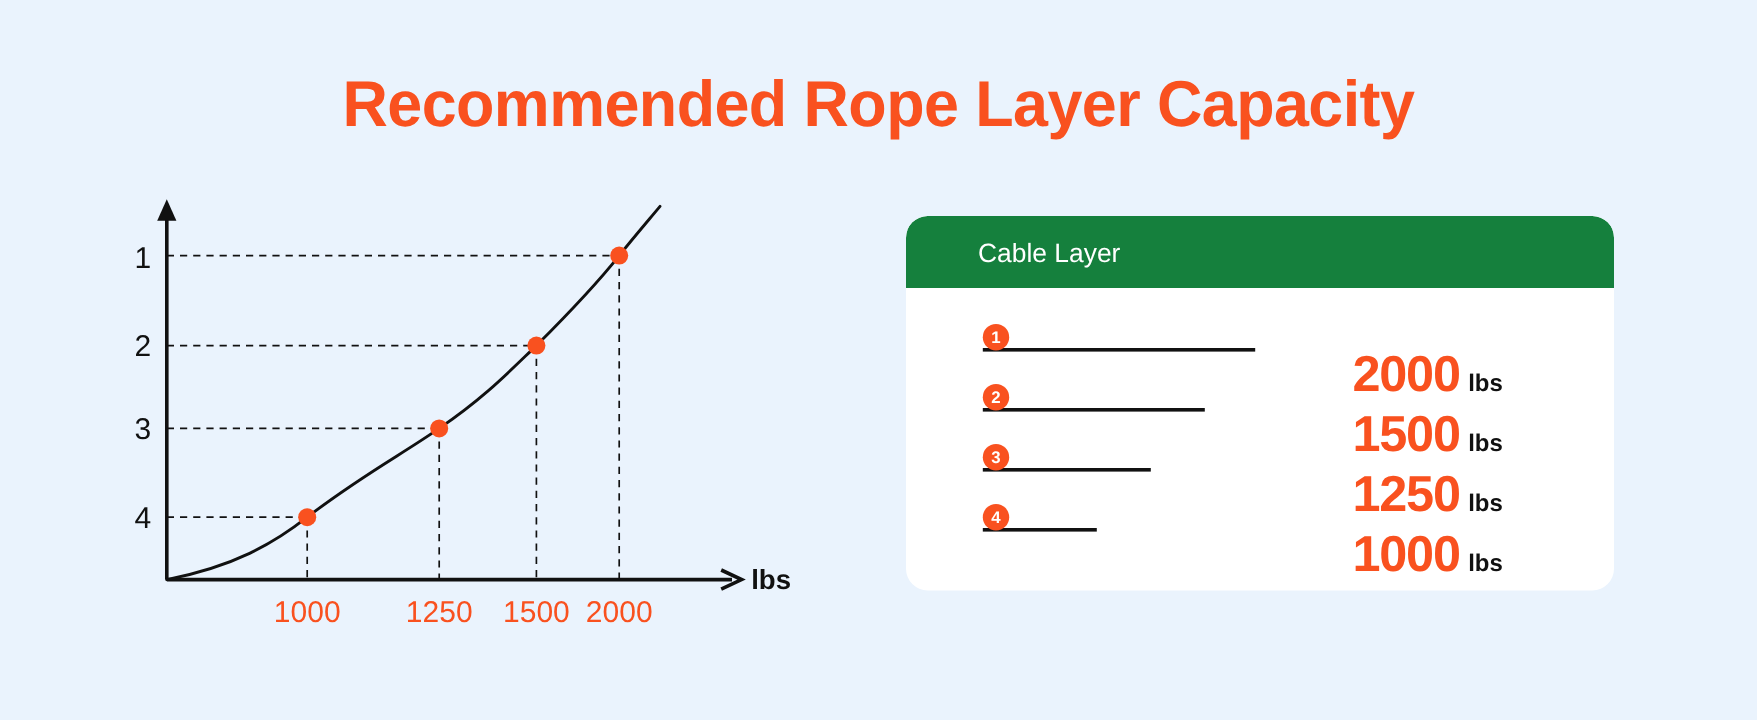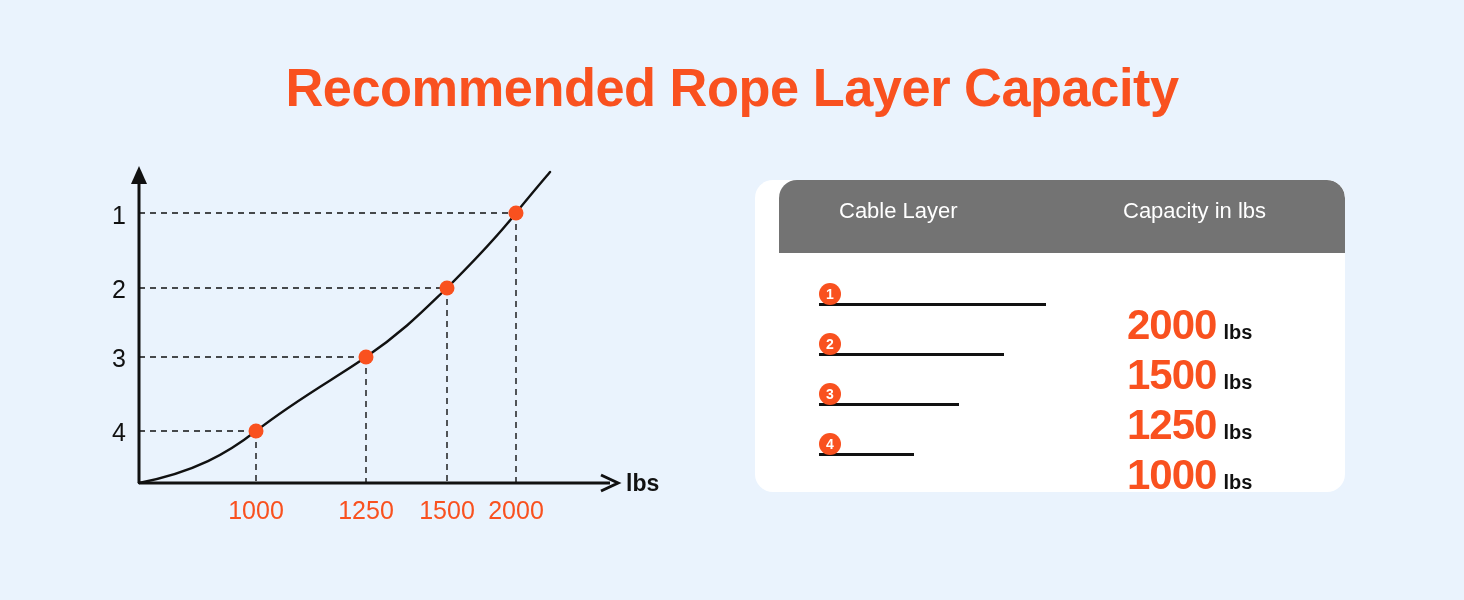--- a/index.html
+++ b/index.html
@@ -86,24 +86,23 @@
     top: 180px;
     width: 590px;
     height: 312px;
     background: #ffffff;
     border-radius: 18px;
     overflow: hidden;
   }
 
   #table-header {
     position: relative;
-    height: 73px;
-    background: #737373;
+    height: 60px;
+    background: #15803d;
     border-radius: 18px 18px 0 0;
-    margin-left: 24px;
   }
 
   #table-header .th {
     position: absolute;
     top: 18px;
     color: #ffffff;
     font-size: 22px;
     font-weight: normal;
     line-height: 26px;
     white-space: nowrap;
@@ -240,21 +239,20 @@
     <div class="axis-x-label" style="left:392px; top:346px;">1500</div>
     <div class="axis-x-label" style="left:461px; top:346px;">2000</div>
 
     <div id="axis-unit-label" style="left:626px; top:320px;">lbs</div>
   </div>
 
   <div id="table-card">
 
     <div id="table-header">
       <div class="th" id="th-layer">Cable Layer</div>
-      <div class="th" id="th-capacity">Capacity in lbs</div>
     </div>
 
     <div id="table-body">
 
       <div class="table-row" style="top:22px;">
         <div class="row-left">
           <div class="layer-bar" style="width:227px;"></div>
           <div class="layer-badge">1</div>
         </div>
         <div class="row-right">

